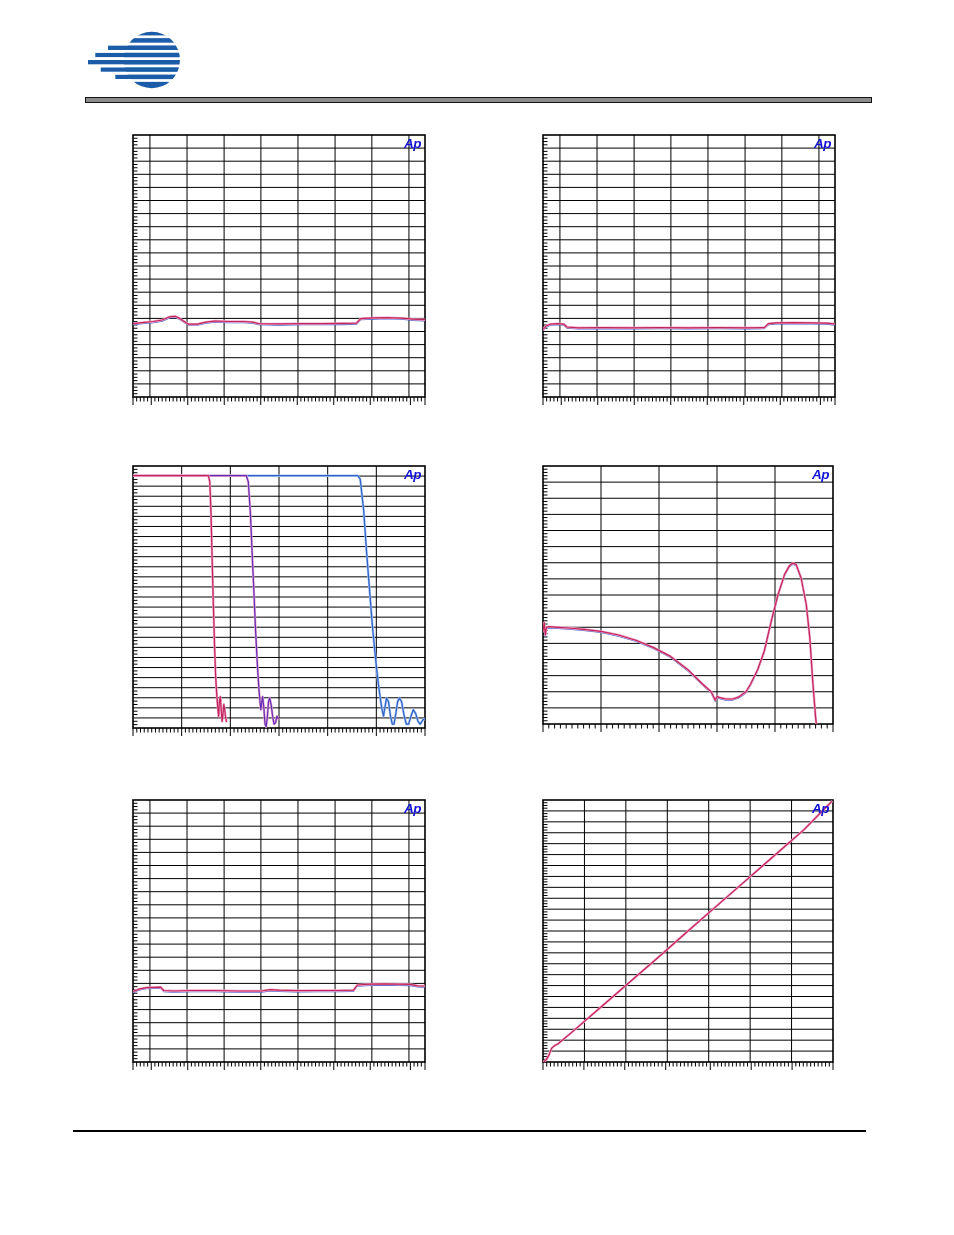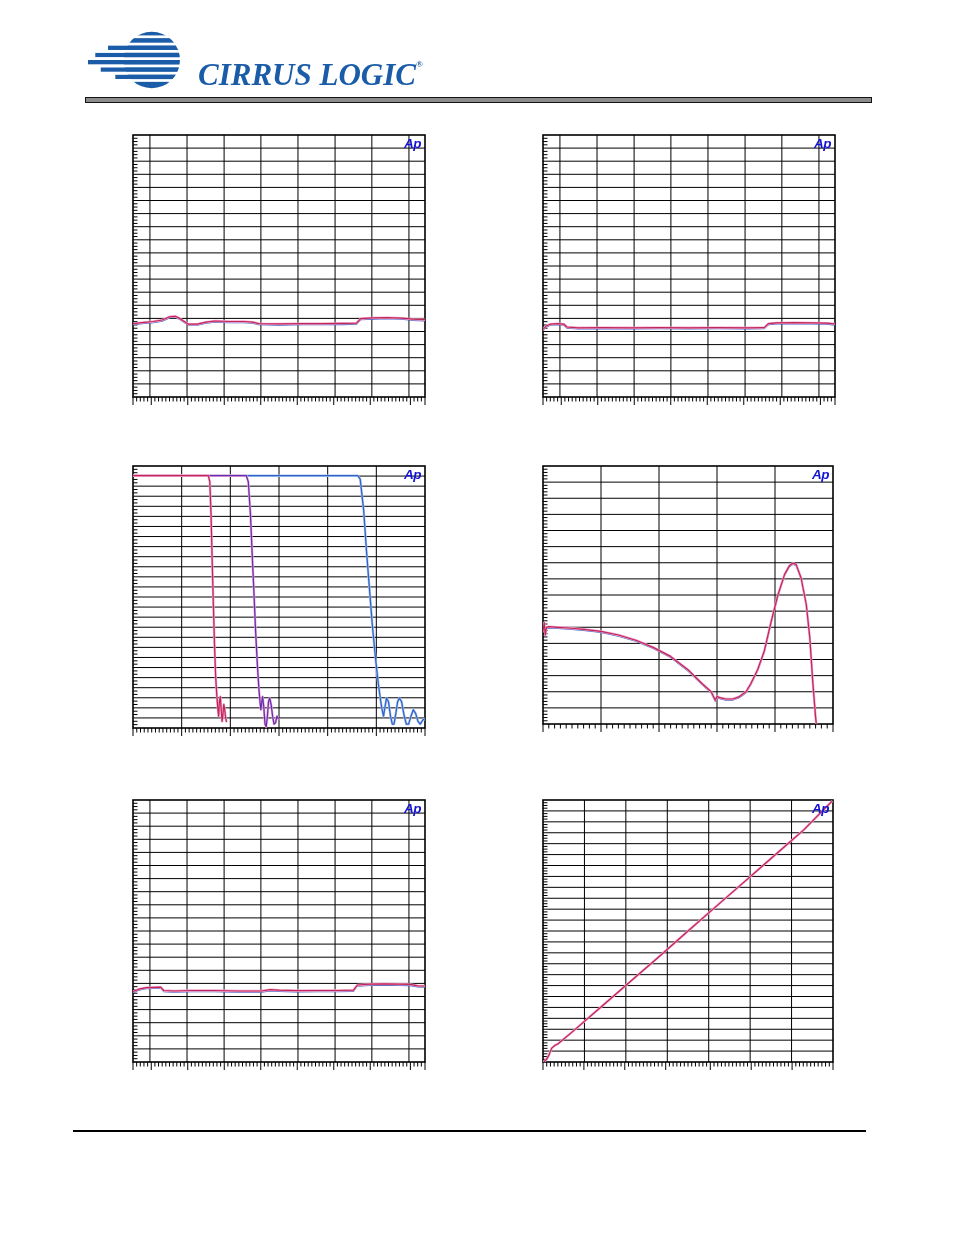--- a/index.html
+++ b/index.html
@@ -33,21 +33,20 @@
       <rect x="30" y="49" width="24" height="5" fill="#1A5CA8"></rect>
       <rect x="0" y="6" width="112" height="3" fill="#fff"></rect>
       <rect x="0" y="14" width="112" height="3" fill="#fff"></rect>
       <rect x="0" y="22" width="112" height="3" fill="#fff"></rect>
       <rect x="0" y="30" width="112" height="3" fill="#fff"></rect>
       <rect x="0" y="38" width="112" height="3" fill="#fff"></rect>
       <rect x="0" y="46" width="112" height="3" fill="#fff"></rect>
       <rect x="0" y="54" width="112" height="3" fill="#fff"></rect>
     </g>
   </svg>
-  <div class="wordmark"><span>CIRRUS LOGIC</span><span class="regmark">®</span></div>
 </div>
 
 <div class="abs header-rule"></div>
 
 <div id="charts">
     <svg width="294" height="273" viewBox="0 0 294 273" class="chart" style="left: 132px; top: 134px;">
       <defs>
         <clipPath id="clip0">
           <rect x="1" y="1" width="292" height="262"></rect>
         </clipPath>

